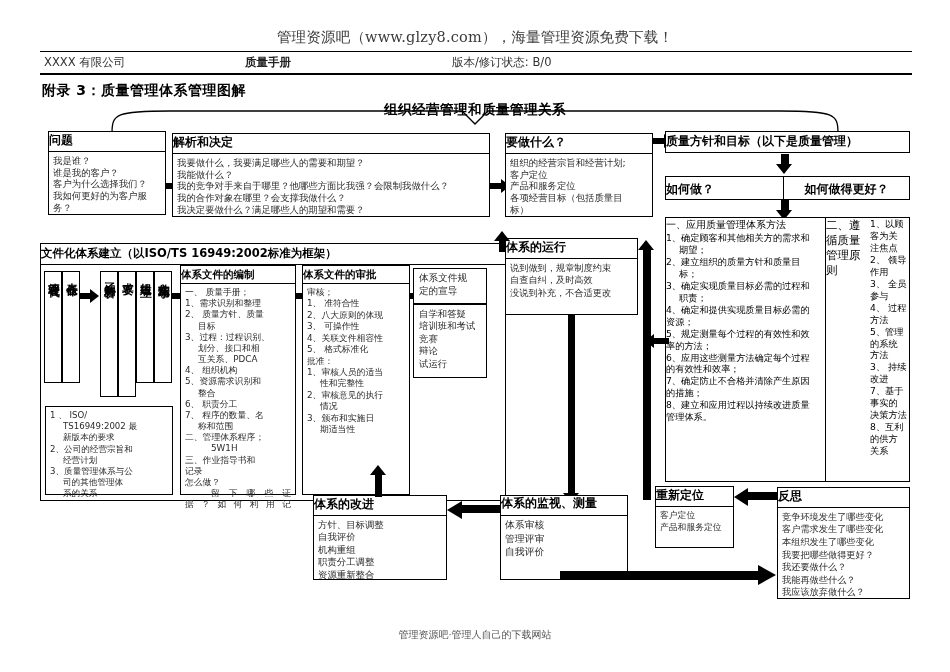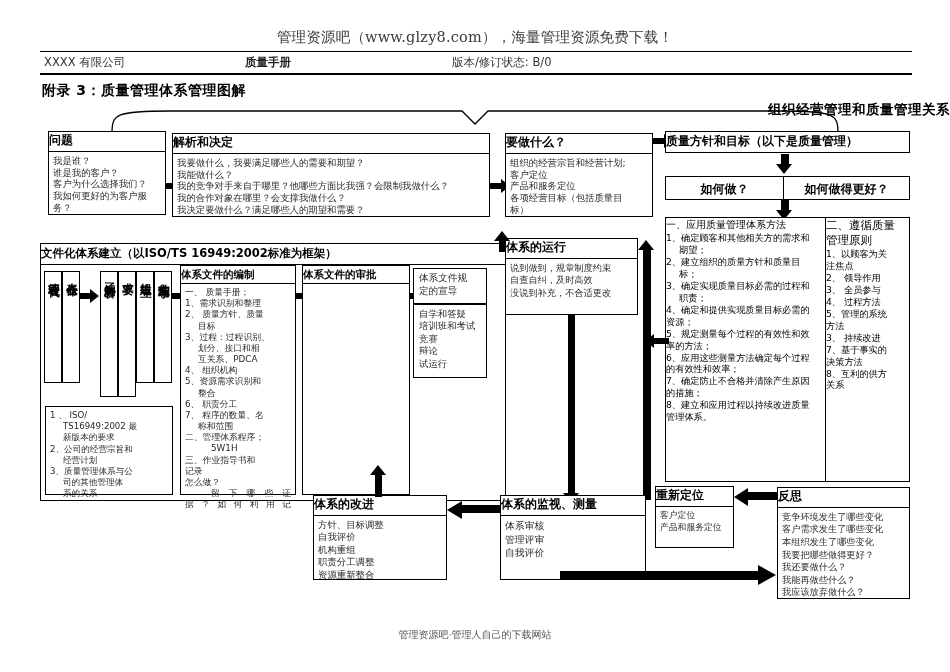--- a/index.html
+++ b/index.html
@@ -26,21 +26,21 @@
   .hdr-row{ position:absolute; left:40px; top:53px; width:872px; height:20px; }
   .hdr-company{ position:absolute; left:4px; top:2px; font-size:11.5px; color:#333; }
   .hdr-doc{ position:absolute; left:205px; top:2px; font-size:11.5px; font-weight:bold; color:#222; }
   .hdr-ver{ position:absolute; left:412px; top:2px; font-size:11.5px; color:#333; }
 
   .appendix-title{
     position:absolute; left:42px; top:82px; font-size:14px; font-weight:bold;
     letter-spacing:.5px;
   }
   .chart-title{
-    position:absolute; left:0; top:101px; width:950px; text-align:right;
+    position:absolute; left:0; top:101px; width:950px; text-align:center;
     font-size:13.5px; font-weight:bold; letter-spacing:.5px;
   }
 
   
   .box{ position:absolute; border:1px solid #000; background:#fff; }
   .box > .bt{
     border-bottom:1px solid #000; text-align:left;
     font-weight:bold; font-size:12px; padding:2px 0 3px; line-height:1.15;
   }
   .box > .bb{ padding:3px 4px; font-size:9.4px; line-height:1.25; color:#2b2b2b; }
@@ -145,21 +145,21 @@
   <div class="box" style="left:665px; top:131px; width:245px; height:22px;">
     <div class="bt" style="border-bottom:none; padding-top:3px;">质量方针和目标（以下是质量管理）</div>
   </div>
 
   <div class="ar" style="left:776px; top:154px; width:18px; height:20px;">
     <div class="shaft" style="left:5px; top:0; width:8px; height:11px;"></div>
     <div class="head vd-head" style="left:0; top:10px;"></div>
   </div>
 
   <div class="box" style="left:665px; top:176px; width:245px; height:24px; display:flex;">
-    <div style="flex:0 0 118px; border-right:1px solid #000; text-align:center; font-weight:bold; font-size:12px; padding-top:4px;">如何做？</div>
+    <div style="flex:0 0 118px; border-right:1px solid #000; font-weight:bold; font-size:12px; padding-top:4px;">如何做？</div>
     <div style="flex:1; text-align:center; font-weight:bold; font-size:12px; padding-top:4px;">如何做得更好？</div>
   </div>
 
   <div class="ar" style="left:776px; top:200px; width:18px; height:20px;">
     <div class="shaft" style="left:5px; top:0; width:8px; height:11px;"></div>
     <div class="head vd-head" style="left:0; top:10px;"></div>
   </div>
 
   <div class="box" style="left:665px; top:217px; width:245px; height:265px; display:flex;">
     <div style="flex:0 0 160px; border-right:1px solid #000; display:flex; flex-direction:column;">
@@ -176,21 +176,21 @@
         <p>5、规定测量每个过程的有效性和效</p>
         <p>率的方法；</p>
         <p>6、应用这些测量方法确定每个过程</p>
         <p>的有效性和效率；</p>
         <p>7、确定防止不合格并清除产生原因</p>
         <p>的措施；</p>
         <p>8、建立和应用过程以持续改进质量</p>
         <p>管理体系。</p>
       </div>
     </div>
-    <div style="flex:1; display:flex; flex-direction:column;">
+    <div style="flex:1; display:flex; flex-direction:row;">
       <div class="bt" style="font-size:11.5px; white-space:pre-line;">二、遵循质量
 管理原则</div>
       <div class="bb" style="font-size:9.2px; line-height:1.3;">
         <p>1、以顾客为关</p>
         <p>注焦点</p>
         <p>2、 领导作用</p>
         <p>3、 全员参与</p>
         <p>4、 过程方法</p>
         <p>5、管理的系统</p>
         <p>方法</p>
@@ -275,20 +275,35 @@
     </div>
   </div>
 
   <div class="ar" style="left:296px; top:289px; width:20px; height:14px;">
     <div class="shaft" style="left:0; top:4px; width:11px; height:6px;"></div>
     <div class="head hr-head" style="left:10px; top:0;"></div>
   </div>
 
   <div class="box" style="left:302px; top:265px; width:108px; height:230px;">
     <div class="bt" style="font-size:10.5px;">体系文件的审批</div>
+    <div class="bb" style="font-size:8.8px; line-height:1.3;">
+      <p>审核；</p>
+      <p>1、 准符合性</p>
+      <p>2、八大原则的体现</p>
+      <p>3、 可操作性</p>
+      <p>4、关联文件相容性</p>
+      <p>5、 格式标准化</p>
+      <p>批准：</p>
+      <p>1、审核人员的适当</p>
+      <p class="ind">性和完整性</p>
+      <p>2、审核意见的执行</p>
+      <p class="ind">情况</p>
+      <p>3、颁布和实施日</p>
+      <p class="ind">期适当性</p>
+    </div>
   </div>
 
   <div class="ar" style="left:410px; top:289px; width:20px; height:14px;">
     <div class="shaft" style="left:0; top:4px; width:11px; height:6px;"></div>
     <div class="head hr-head" style="left:10px; top:0;"></div>
   </div>
 
   <div class="box" style="left:413px; top:268px; width:74px; height:36px;">
     <div class="bb" style="font-size:9.6px; line-height:1.35; padding:3px 5px;">
       <p>体系文件规</p>
@@ -338,21 +353,21 @@
       <p>职责分工调整</p>
       <p>资源重新整合</p>
     </div>
   </div>
 
   <div class="ar" style="left:447px; top:500px; width:62px; height:18px;">
     <div class="shaft" style="left:14px; top:5px; width:48px; height:8px;"></div>
     <div class="head hl-head" style="left:0; top:1px; border-top-width:9px; border-bottom-width:9px; border-right-width:15px;"></div>
   </div>
 
-  <div class="box" style="left:500px; top:495px; width:146px; height:85px;">
+  <div class="box" style="left:500px; top:495px; width:128px; height:85px;font-family:Liberation Mono, monospace;">
     <div class="bt">体系的监视、测量</div>
     <div class="bb" style="font-size:9.8px; line-height:1.4;">
       <p>体系审核</p>
       <p>管理评审</p>
       <p>自我评价</p>
     </div>
   </div>
 
   <div class="ar" style="left:370px; top:465px; width:18px; height:32px;">
     <div class="shaft" style="left:5px; top:9px; width:7px; height:23px;"></div>

